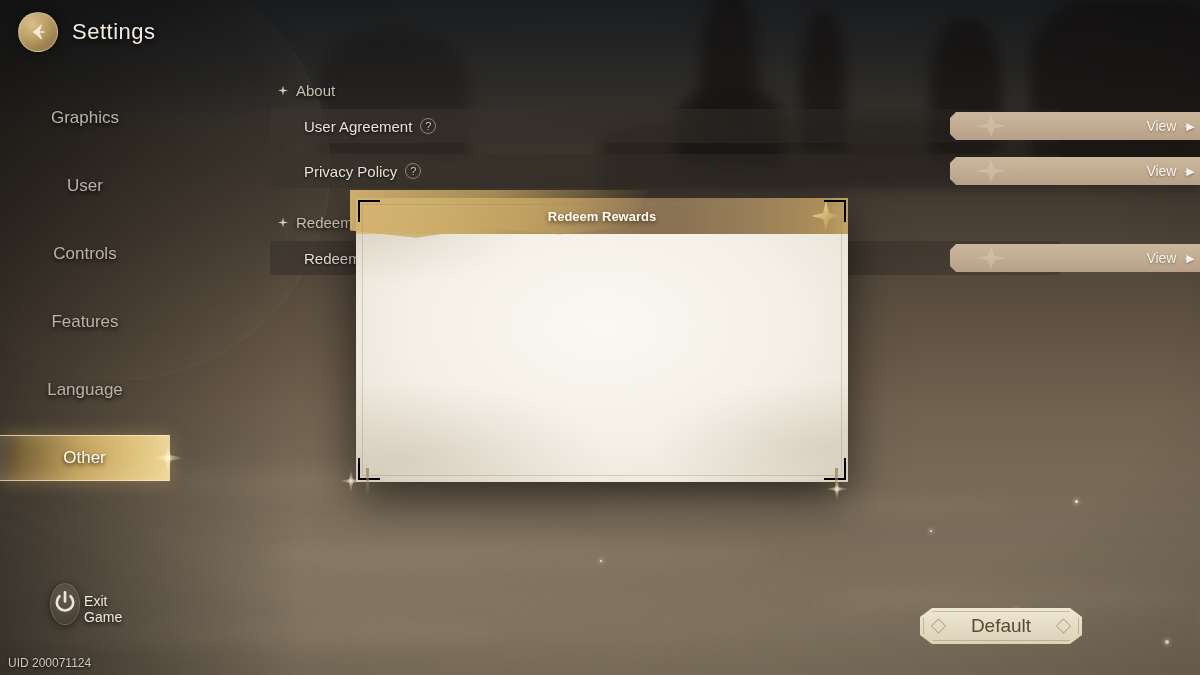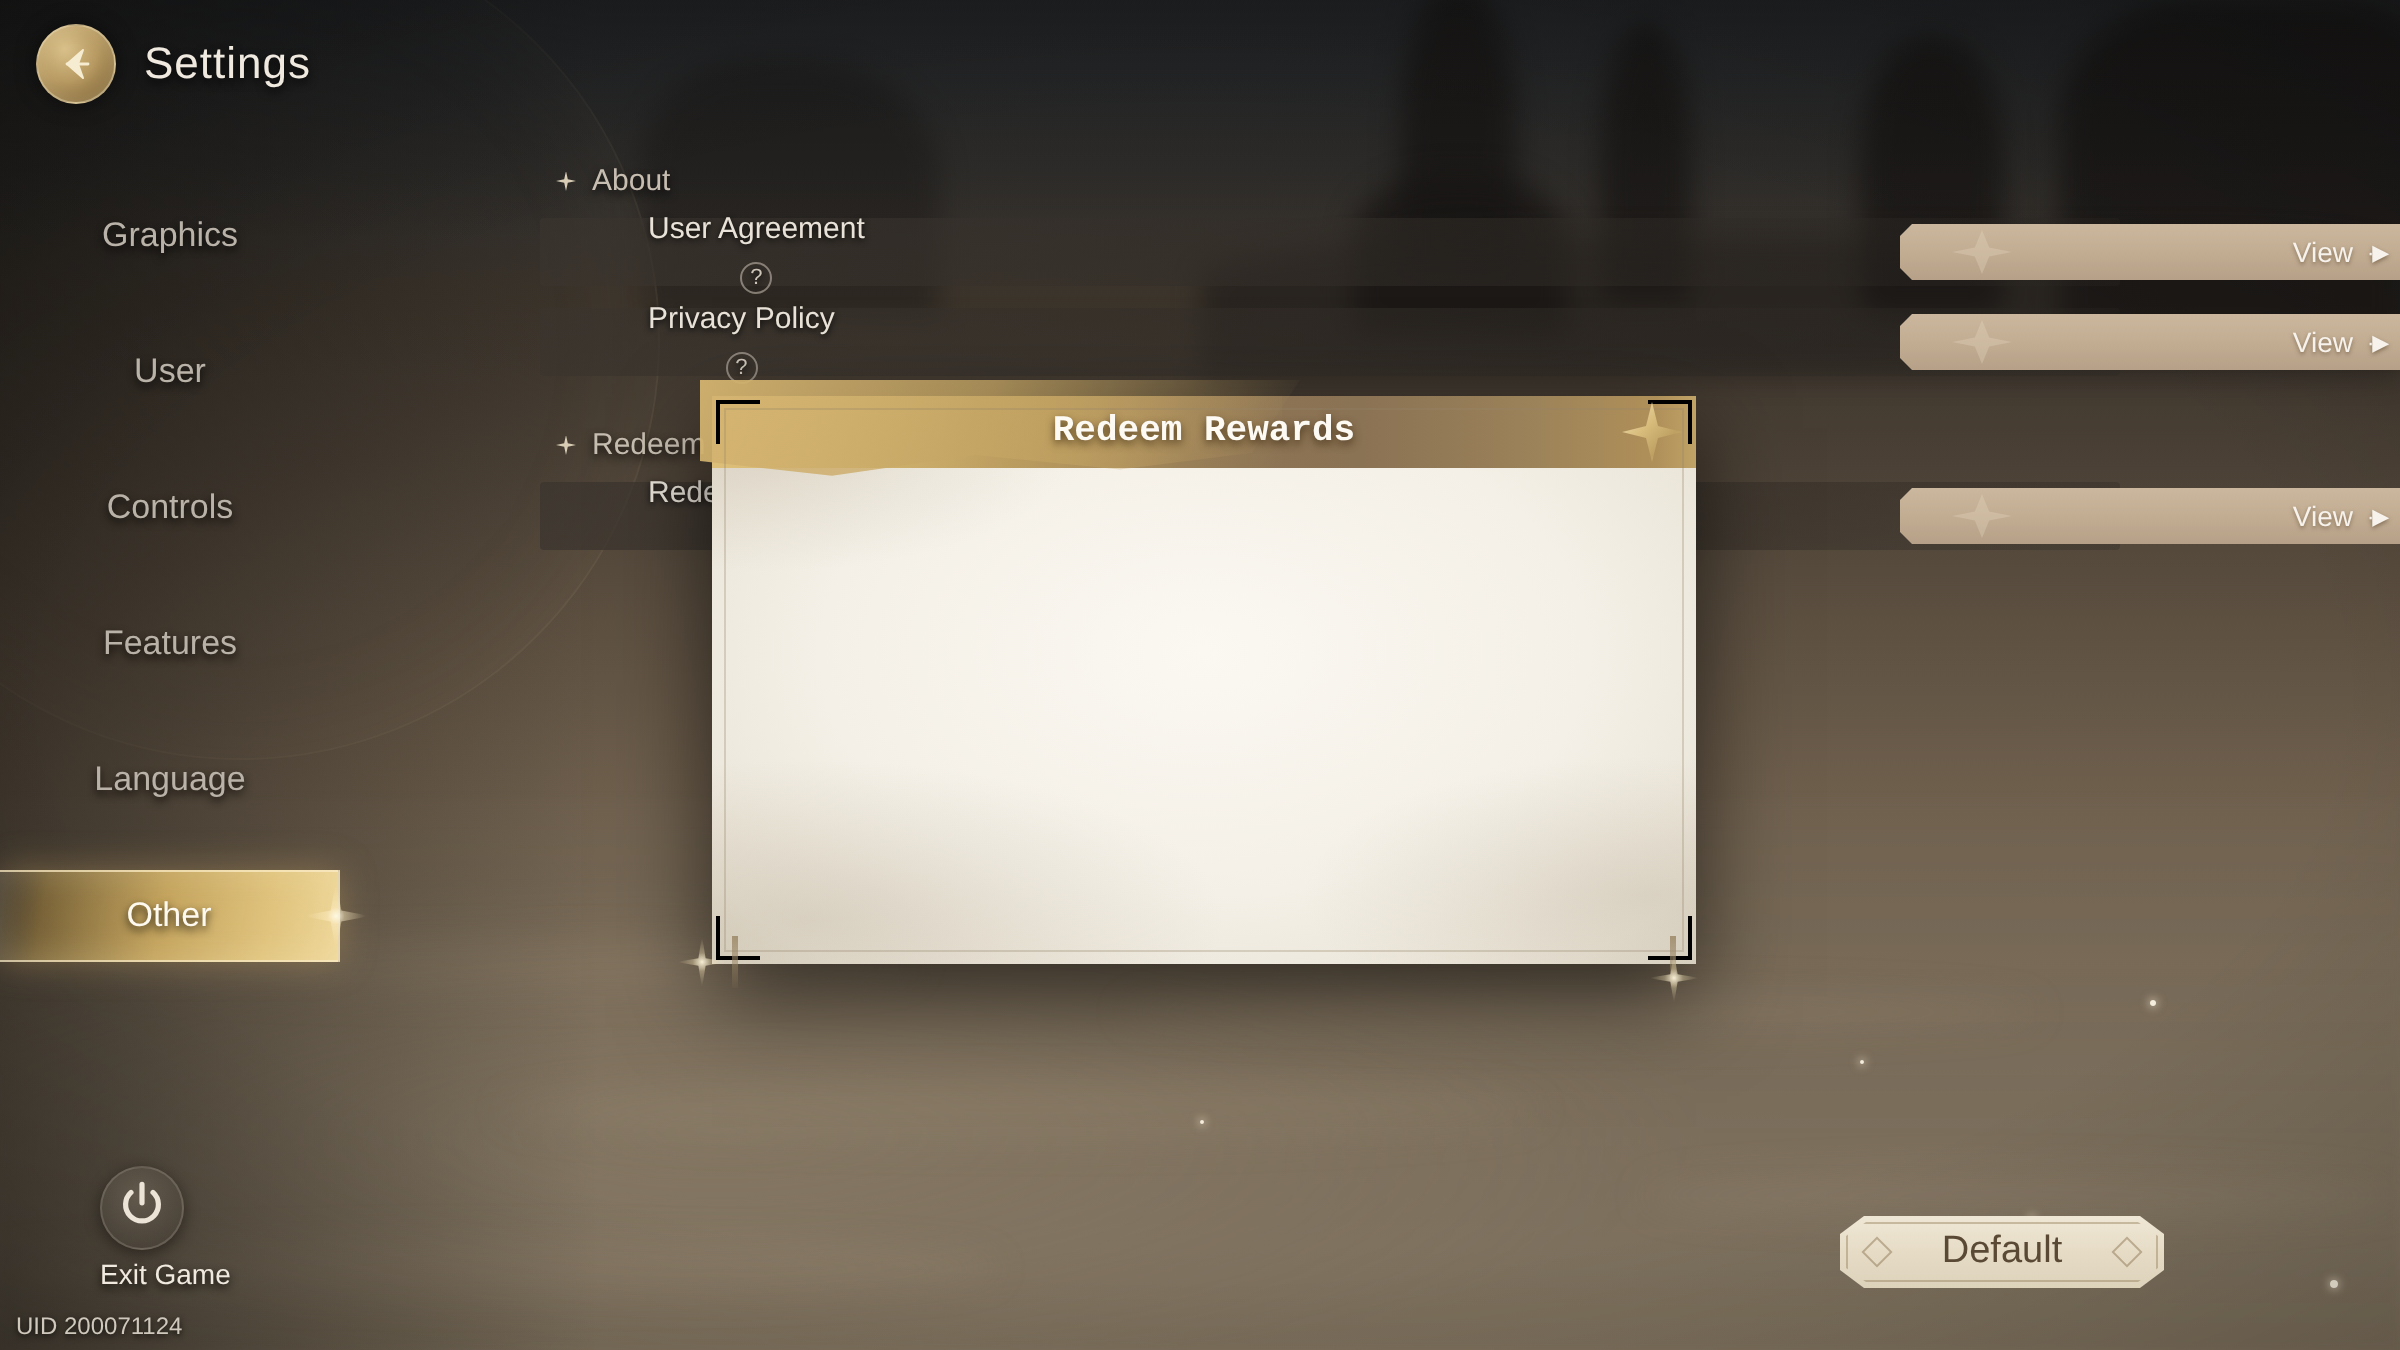--- a/index.html
+++ b/index.html
@@ -185,23 +185,23 @@
   }
   .row {
     position: relative;
     height: 34px;
     margin: 0 0 11px 0;
     display: flex; align-items: center;
     background: linear-gradient(90deg, rgba(58,52,46,0.72) 0%, rgba(48,43,38,0.55) 60%, rgba(42,38,34,0.30) 100%);
     border-radius: 2px;
   }
   .row-label {
-    color: #e8e2d8; font-size: 15px; margin-left: 54px;
+    color: #e8e2d8; font-size: 15px; margin-left: 34px;
     text-shadow: 0 1px 3px rgba(0,0,0,0.9);
-    display:flex; align-items:center; gap:8px;flex-direction:column;
+    display:flex; align-items:center; gap:8px;
   }
   .qmark {
     width: 16px; height: 16px; border-radius: 50%;
     border: 1px solid rgba(205,197,185,0.55);
     color: #cdc5b9; font-size: 11px; line-height: 14px; text-align: center;
     cursor: pointer;
   }
   .view-btn {
     position: absolute; right: -330px; top: 50%; transform: translateY(-50%);
     width: 440px; height: 28px;
@@ -263,23 +263,22 @@
     background: linear-gradient(110deg, rgba(226,196,126,0.95) 0%, rgba(205,173,104,0.55) 55%, rgba(190,160,100,0) 100%);
   }
   .torn-wash {
     position:absolute; left: -6px; top: -8px; width: 300px; height: 52px;
     background: linear-gradient(115deg, rgba(212,180,112,0.95) 0%, rgba(198,166,100,0.75) 45%, rgba(190,160,98,0) 95%);
     clip-path: polygon(0 0, 100% 0, 92% 70%, 70% 86%, 46% 72%, 22% 92%, 0 78%);
     pointer-events:none;
   }
   .modal-title {
     position: relative; z-index: 3;
-    color: #fdfaf4; font-size: 18px; font-weight: bold;
+    color: #fdfaf4; font-size: 13px; font-weight: bold;
     text-shadow: 0 2px 4px rgba(60,40,15,0.8);
-    font-family: Liberation Mono, monospace;
   }
   .close-star {
     position: absolute; right: 4px; top: 50%; transform: translateY(-50%);
     width: 36px; height: 36px; cursor: pointer; z-index: 4;
   }
   .close-star .glyph {
     position:absolute; inset: 3px;
     background: linear-gradient(135deg, #f3e2b4 0%, #d8bd7d 40%, #bda062 70%, #e7d4a4 100%);
     clip-path: polygon(50% 0%, 60% 40%, 100% 50%, 60% 60%, 50% 100%, 40% 60%, 0% 50%, 40% 40%);
     filter: drop-shadow(0 0 4px rgba(255,235,180,0.55));
@@ -359,21 +358,21 @@
 
   .modal-sparkle {
     position:absolute; width: 26px; height: 26px; pointer-events:none;
     background: radial-gradient(circle, rgba(255,246,220,0.95) 0%, rgba(255,238,190,0.35) 25%, rgba(255,235,180,0) 65%);
     clip-path: polygon(50% 0%, 57% 43%, 100% 50%, 57% 57%, 50% 100%, 43% 57%, 0% 50%, 43% 43%);
   }
 
   
   .exit-area {
     position: absolute; left: 50px; top: 583px; width: 80px;
-    display: flex; flex-direction: column; align-items: flex-start; gap: 4px;
+    display: flex; align-items: flex-end; gap: 4px;
     z-index: 6; cursor: pointer;
   }
   .power-circle {
     width: 42px; height: 42px; border-radius: 50%;
     background: radial-gradient(circle at 45% 35%, rgba(120,110,96,0.55), rgba(60,54,46,0.55));
     border: 1px solid rgba(200,192,178,0.22);
     display:flex; align-items:center; justify-content:center;
     box-shadow: 0 2px 8px rgba(0,0,0,0.45);
   }
   .exit-label {

